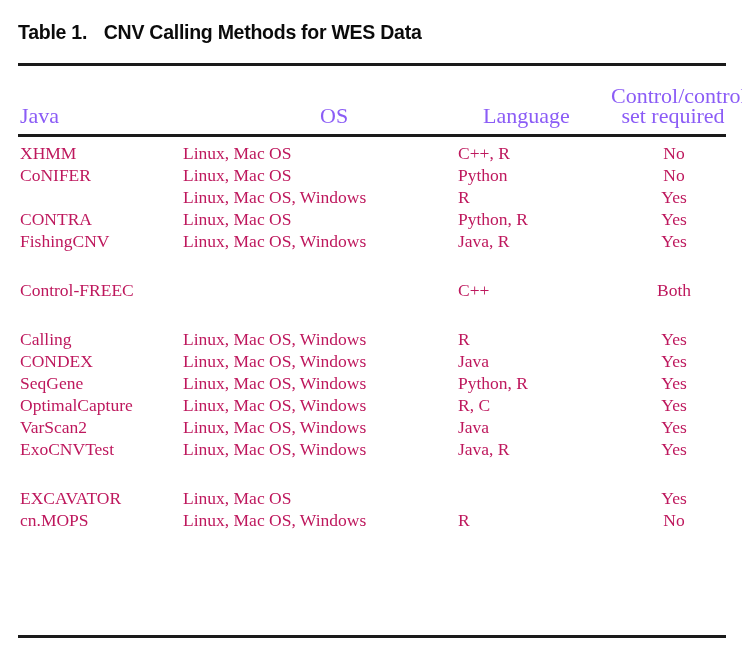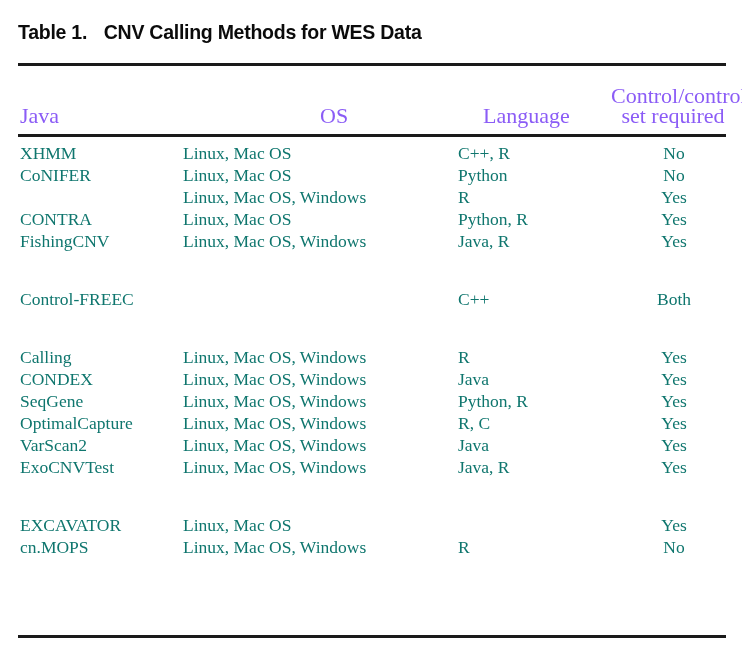--- a/index.html
+++ b/index.html
@@ -73,27 +73,27 @@
     position: absolute;
     left: 0;
     top: 142px;
     width: 742px;
   }
 
   .row {
     position: relative;
     height: 22px;
   }
-  .row.gap-before { margin-top: 36px; }
+  .row.gap-before { margin-top: 27px; }
 
   .cell {
     position: absolute;
     font-size: 17.5px;
     line-height: 22px;
-    color: #0f766e;
+    color: #be185d;
     white-space: nowrap;
   }
   .c-tool { left: 20px; }
   .c-tool.indent { left: 37px; }
   .c-os   { left: 183px; }
   .c-lang { left: 458px; }
   .c-req  { left: 612px; width: 124px; text-align: center; }
 </style>
 </head>
 <body>

